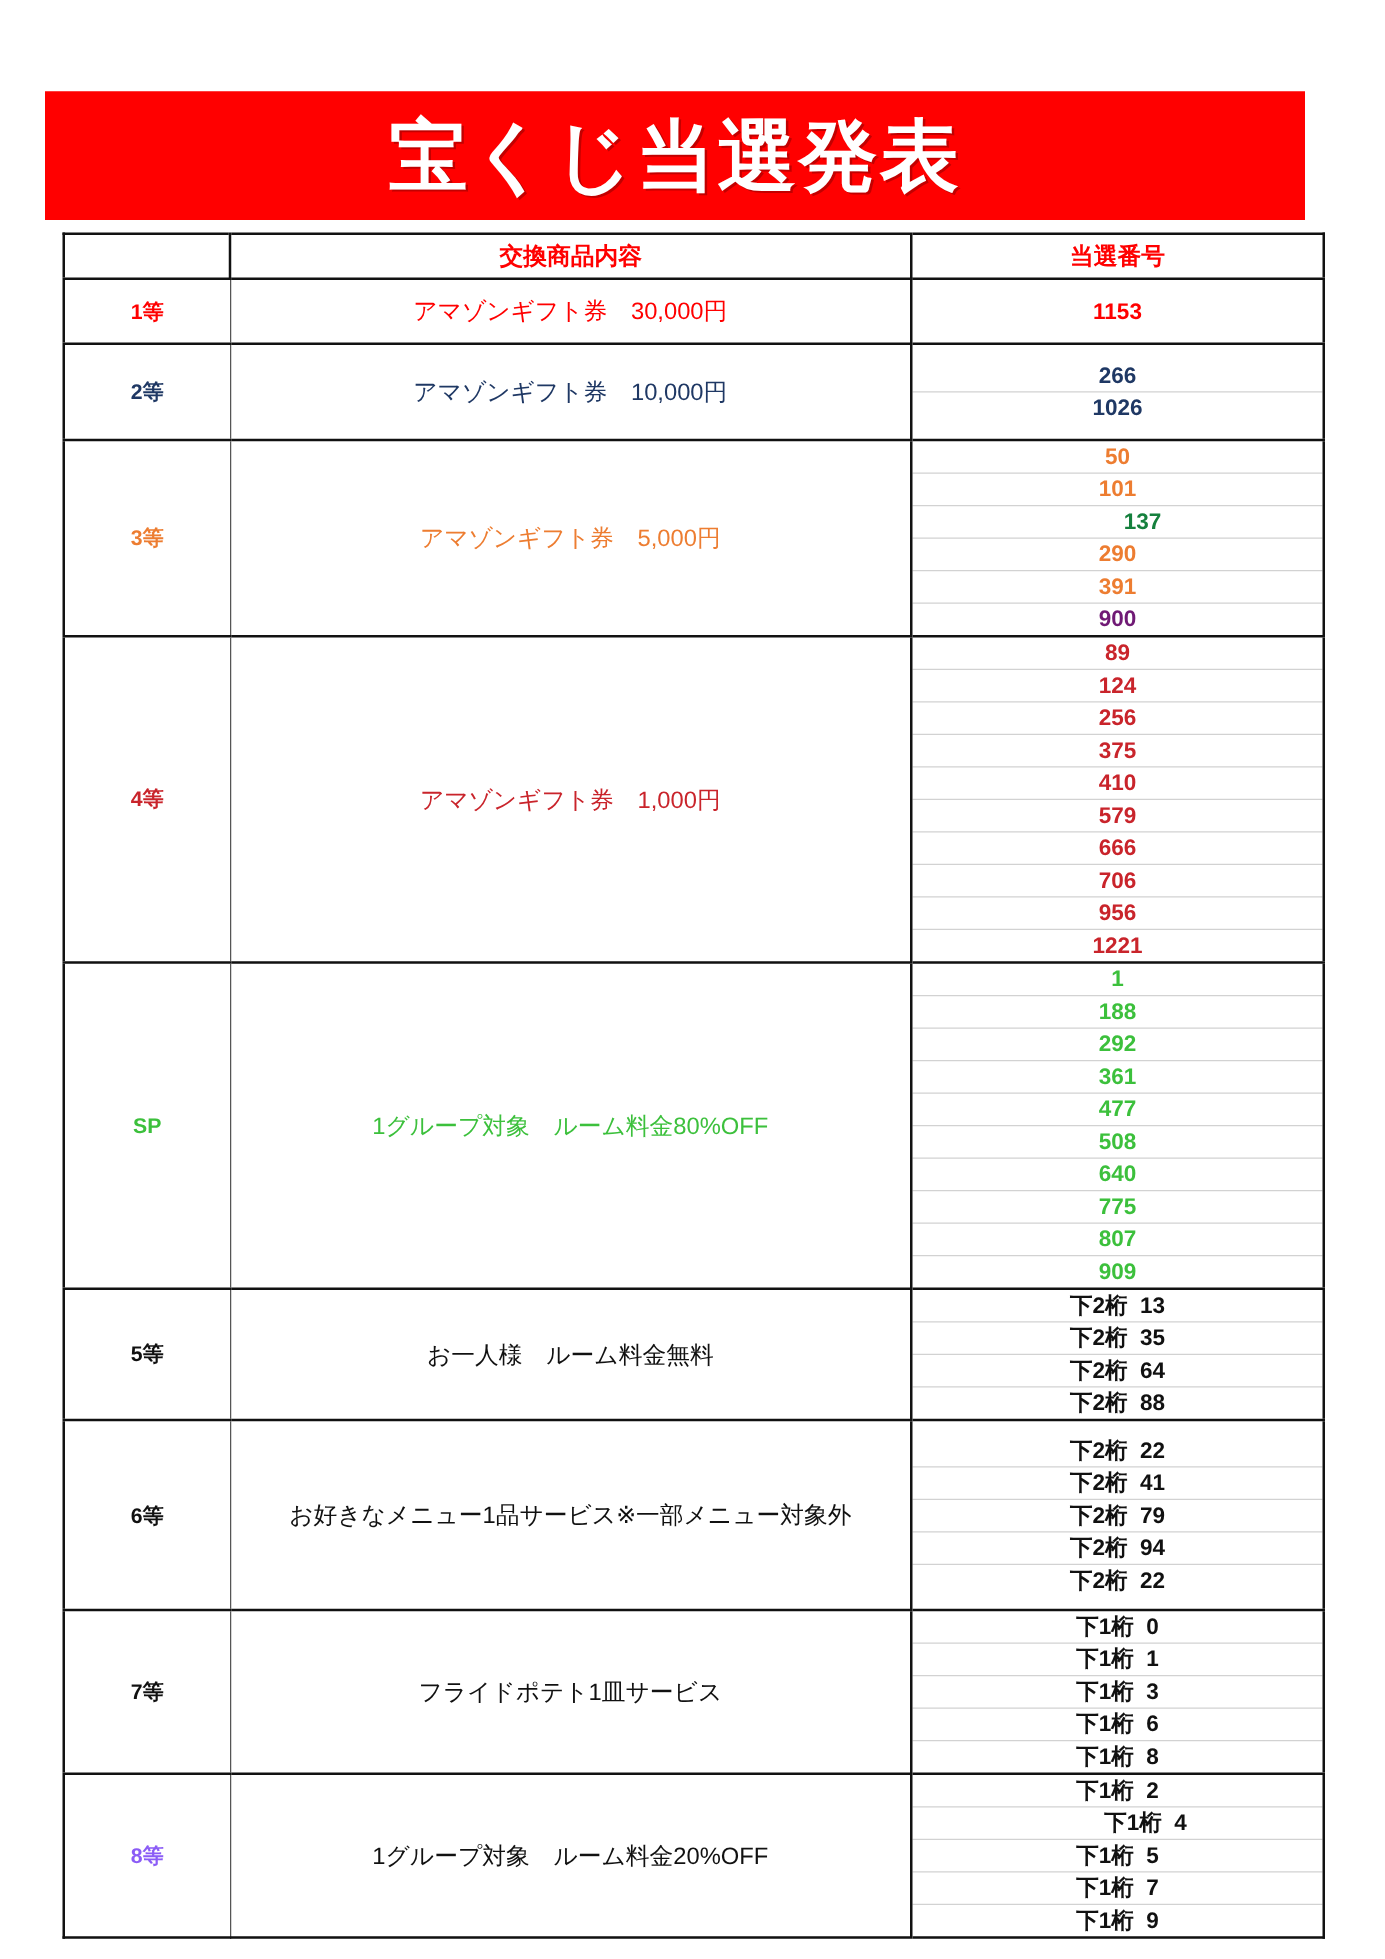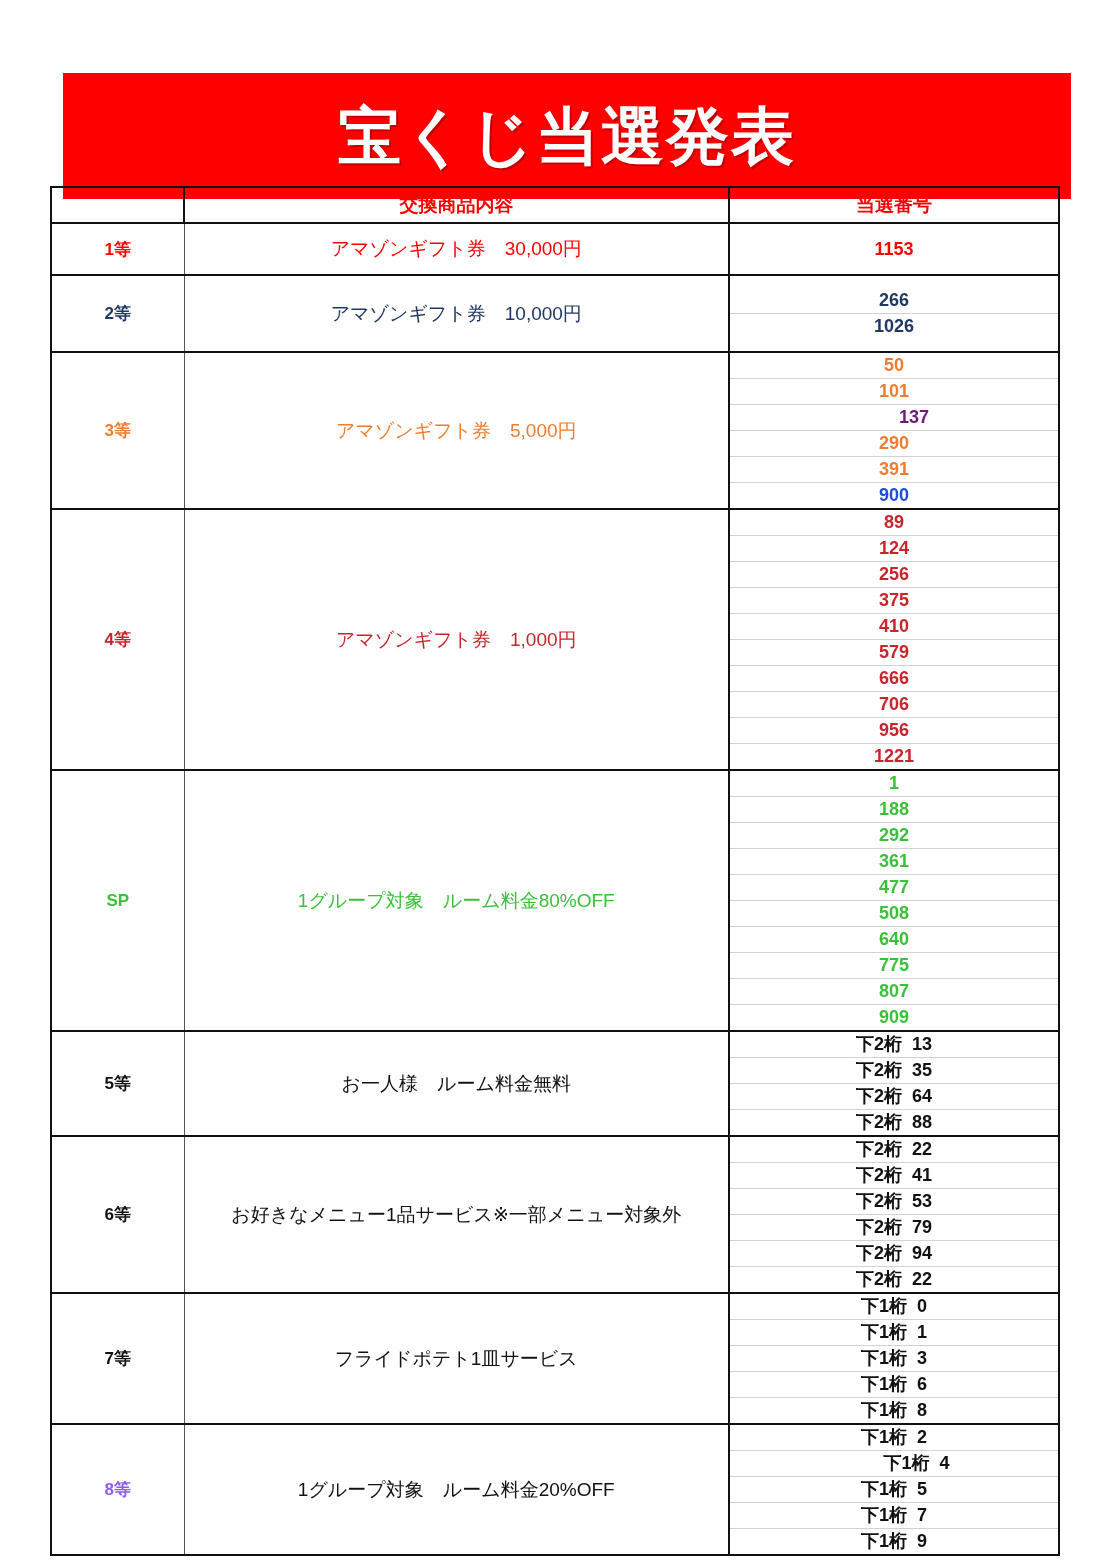--- a/index.html
+++ b/index.html
@@ -17,24 +17,24 @@
   .page {
     position: relative;
     width: 1108px;
     height: 1567px;
     box-sizing: border-box;
   }
 
   
   .banner {
     position: absolute;
-    left: 63px;
+    left: 36px;
     top: 73px;
     width: 1008px;
-    height: 126px;
+    height: 103px;
     background: #FF0000;
     display: flex;
     align-items: center;
     justify-content: center;
     overflow: hidden;
   }
   .banner-title {
     color: #ffffff;
     font-size: 63px;
     font-weight: bold;
@@ -173,30 +173,30 @@
             <td class="nums">
               <table class="numlist">
                 <tbody>
                   <tr>
                     <td style="color: rgb(237, 125, 49);">50</td>
                   </tr>
                   <tr>
                     <td style="color: rgb(237, 125, 49);">101</td>
                   </tr>
                   <tr>
-                    <td style="color: #701a75; padding-left: 40px;">137</td>
+                    <td style="color: #15803d; padding-left: 40px;">137</td>
                   </tr>
                   <tr>
                     <td style="color: rgb(237, 125, 49);">290</td>
                   </tr>
                   <tr>
                     <td style="color: rgb(237, 125, 49);">391</td>
                   </tr>
                   <tr>
-                    <td style="color: #1d4ed8; text-align: center;">900</td>
+                    <td style="color: #701a75; text-align: center;">900</td>
                   </tr>
                 </tbody>
               </table>
             </td>
           </tr>
           <tr class="grp">
             <td class="rank" style="height: 250px; color: rgb(201, 36, 43);">4等</td>
             <td class="desc" style="color: rgb(201, 36, 43);">アマゾンギフト券　1,000円</td>
             <td class="nums">
               <table class="numlist">
@@ -301,23 +301,20 @@
             <td class="rank" style="height: 150px; color: rgb(17, 17, 17);">6等</td>
             <td class="desc" style="color: rgb(17, 17, 17);">お好きなメニュー1品サービス※一部メニュー対象外</td>
             <td class="nums">
               <table class="numlist">
                 <tbody>
                   <tr>
                     <td style="color: rgb(17, 17, 17);">下2桁  22</td>
                   </tr>
                   <tr>
                     <td style="color: rgb(17, 17, 17);">下2桁  41</td>
-                  </tr>
-                  <tr>
-                    <td style="color: rgb(17, 17, 17);">下2桁  53</td>
                   </tr>
                   <tr>
                     <td style="color: rgb(17, 17, 17);">下2桁  79</td>
                   </tr>
                   <tr>
                     <td style="color: rgb(17, 17, 17);">下2桁  94</td>
                   </tr>
                   <tr>
                     <td style="color: rgb(17, 17, 17);">下2桁  22</td>
                   </tr>

